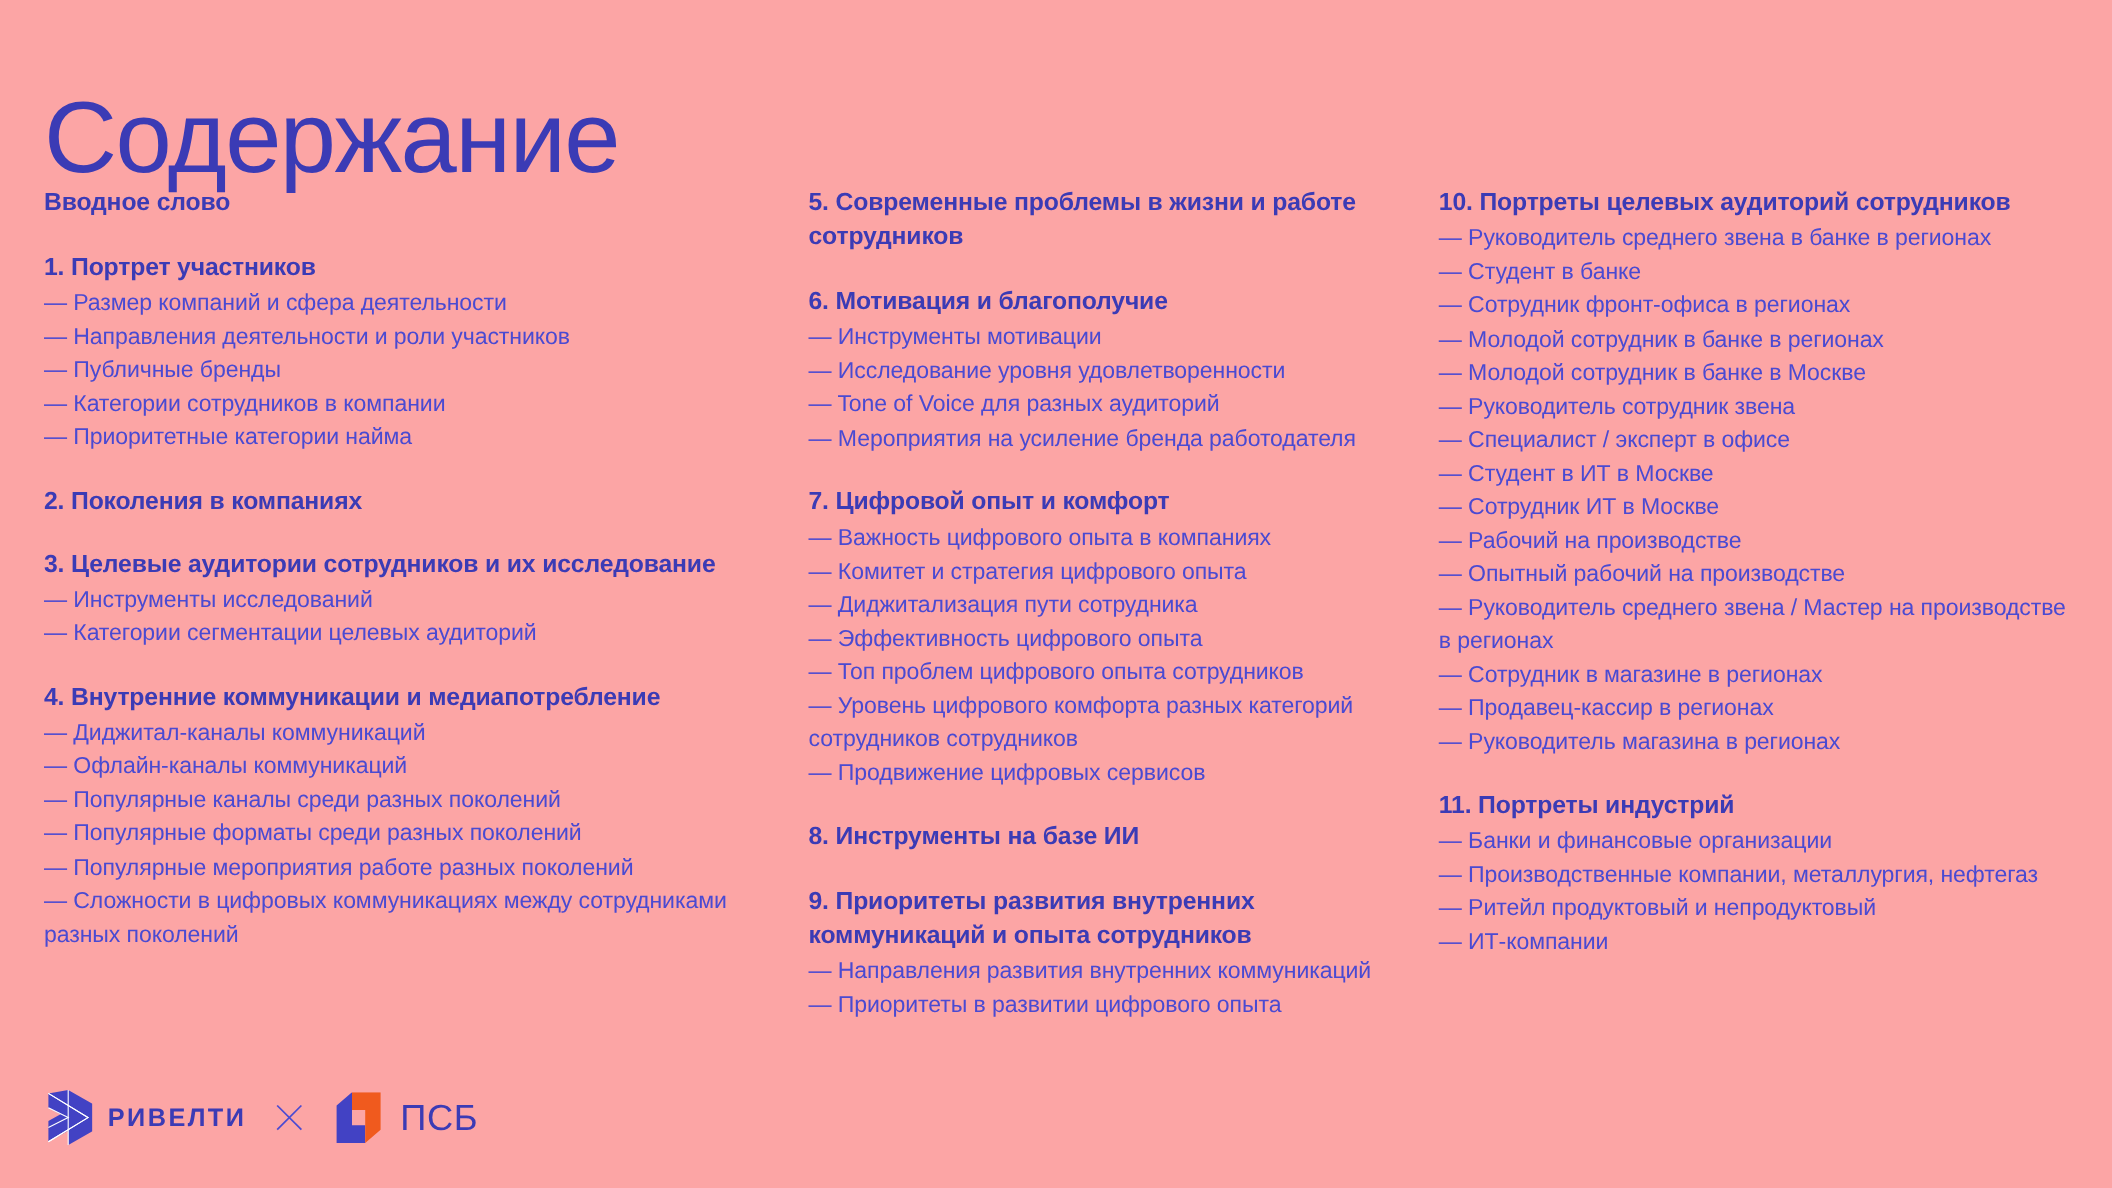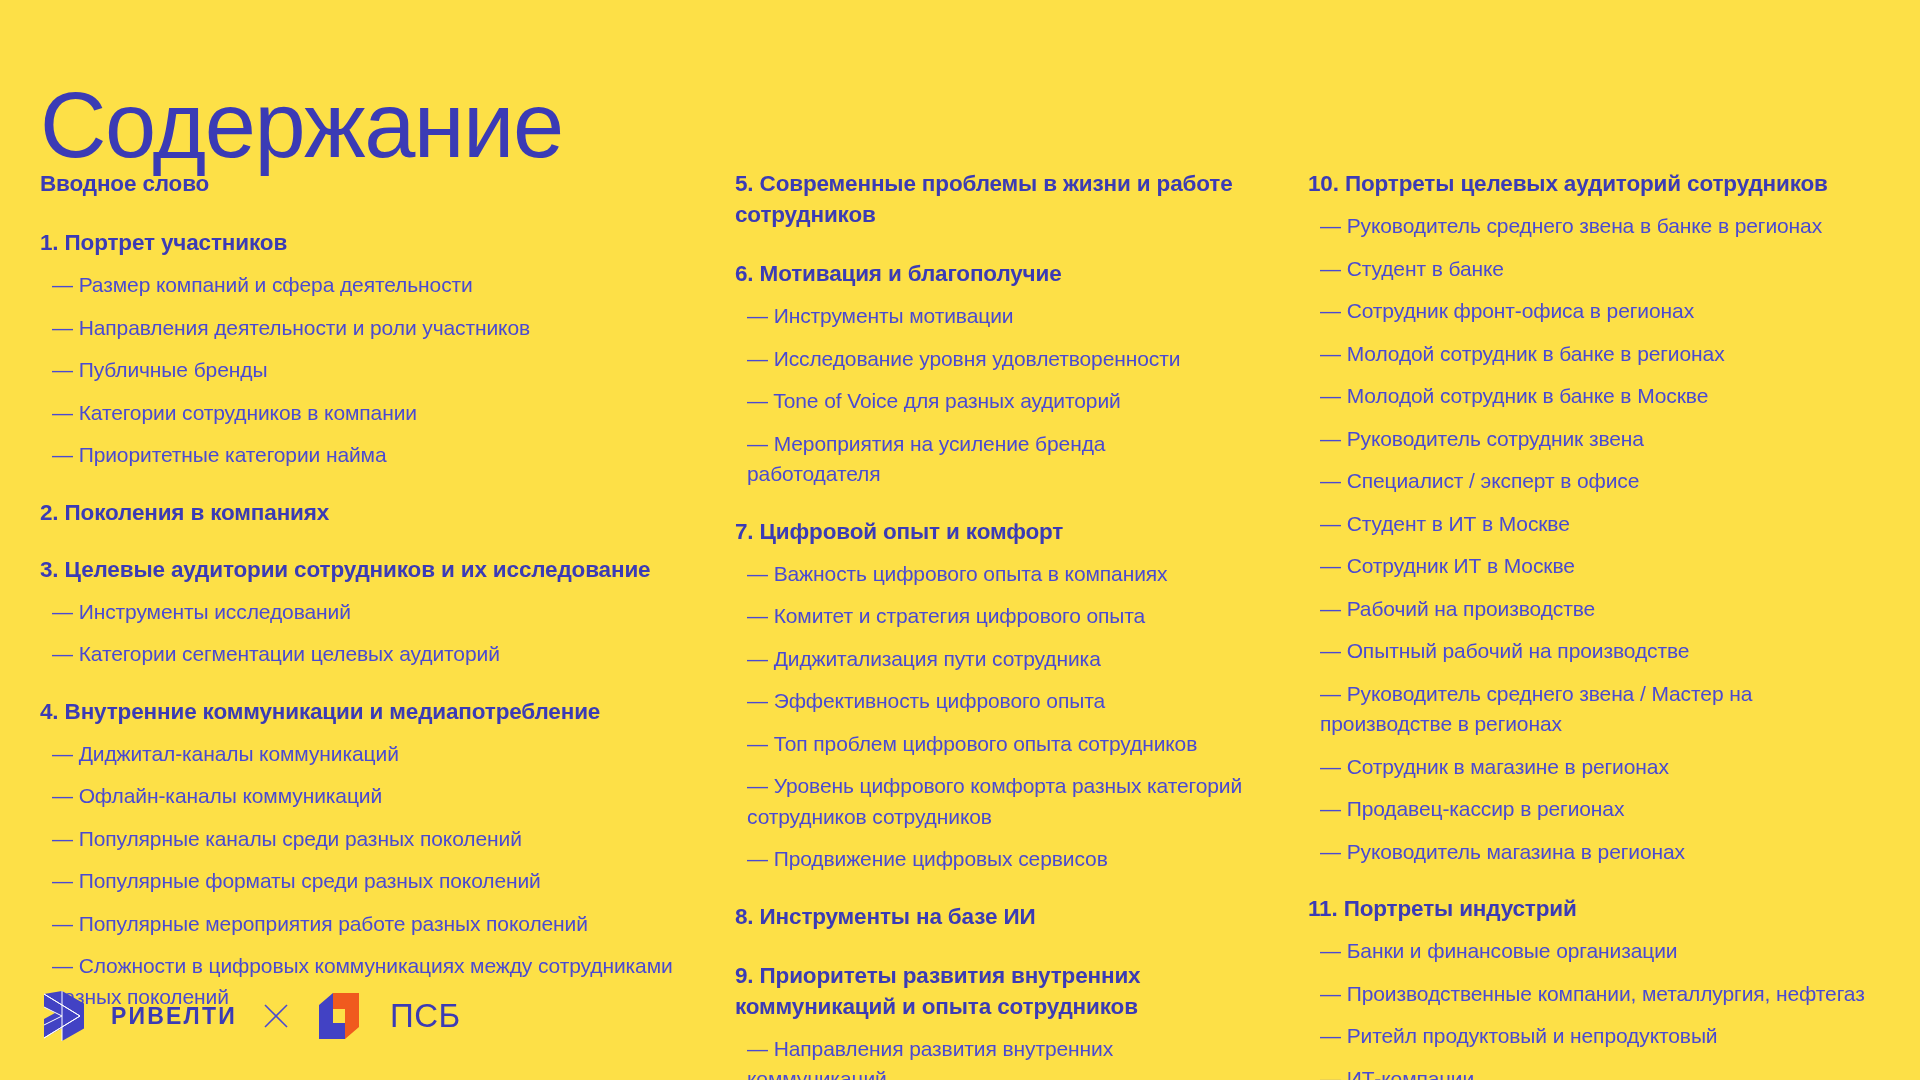--- a/index.html
+++ b/index.html
@@ -13,21 +13,21 @@
     height: 1080px;
     overflow: hidden;
     font-family: "Liberation Sans", sans-serif;
     color: #4141c8;
     -webkit-font-smoothing: antialiased;
   }
   .slide {
     position: relative;
     width: 1920px;
     height: 1080px;
-    background: #fde047;
+    background: #fca5a5;
     box-sizing: border-box;
   }
 
   
   .page-title {
     position: absolute;
     left: 40px;
     top: 14px;
     font-size: 92px;
     line-height: 1.08;
@@ -65,41 +65,41 @@
     margin: 0 0 3px 0;
   }
 
   .items { margin: 0; padding: 0; list-style: none; }
   .item {
     font-size: 21px;
     line-height: 30.5px;
     font-weight: 400;
     color: #4a4ad2;
     letter-spacing: -0.1px;
-    margin: 12px;
+    margin: 0;
     text-indent: 0;
   }
 
   
   .section.no-items { margin-bottom: 28px; }
 
   
   .footer {
     position: absolute;
     left: 40px;
     bottom: 36px;
     display: flex;
     align-items: center;
     gap: 0;
     height: 56px;
   }
   .logo-block {
     display: flex;
     align-items: center;
-    gap: 27px;
+    gap: 14px;
   }
   .rivelti-mark { width: 44px; height: 50px; display: block; }
   .rivelti-word {
     font-size: 23px;
     font-weight: 700;
     letter-spacing: 2.2px;
     color: #3b3bb5;
   }
   .x-sep {
     width: 26px;

